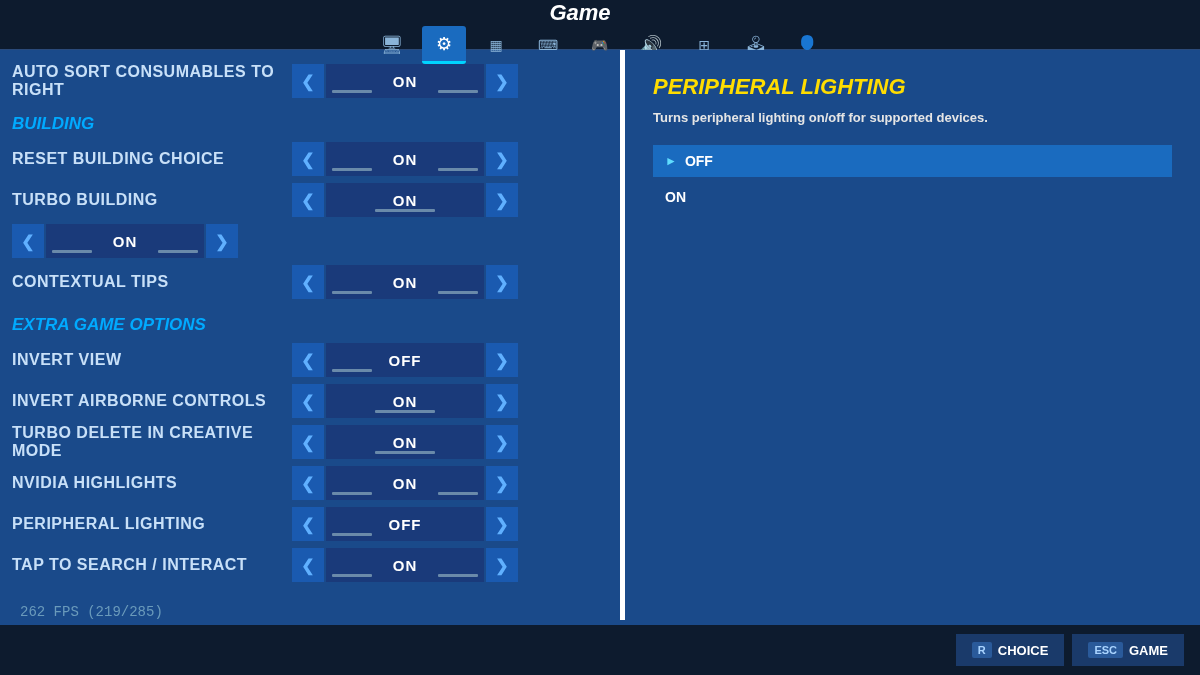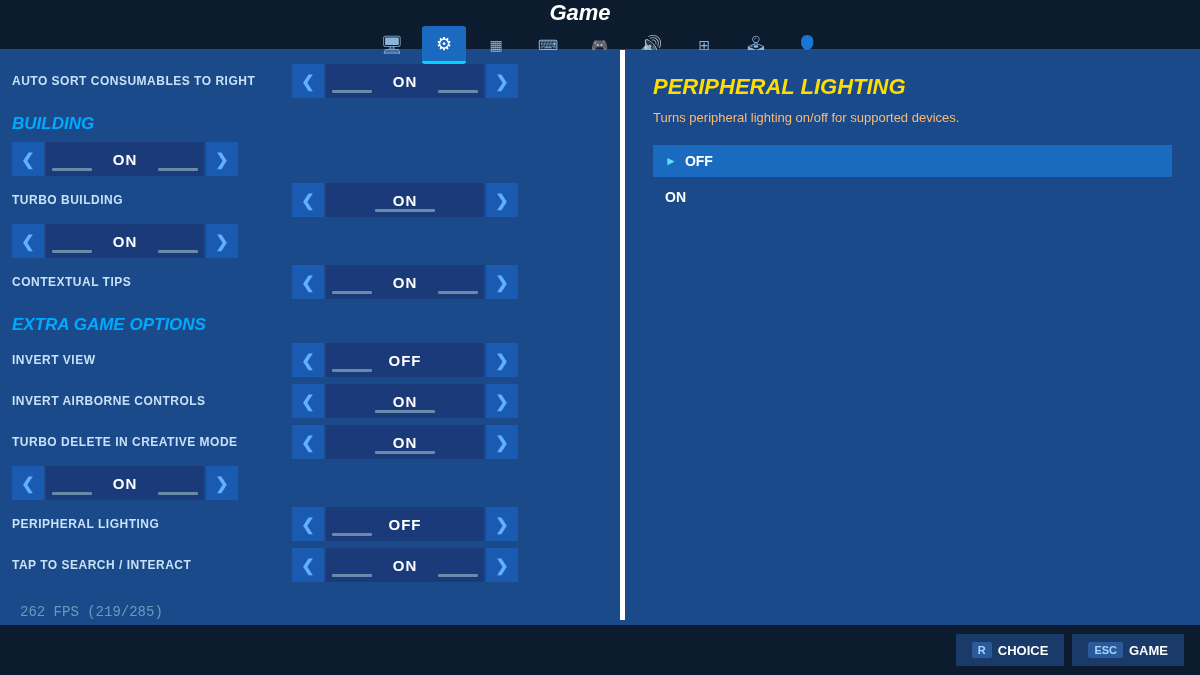--- a/index.html
+++ b/index.html
@@ -94,21 +94,21 @@
     }
 
     
     .setting-row {
       display: flex;
       align-items: center;
       margin-bottom: 3px;
       height: 38px;
     }
     .setting-label {
-      font-size: 12px;
+      font-size: 16px;
       font-weight: 700;
       color: #c8e0f8;
       text-transform: uppercase;
       flex: 0 0 280px;
       letter-spacing: 0.5px;
     }
     .setting-control {
       display: flex;
       align-items: center;
       gap: 2px;
@@ -162,23 +162,23 @@
     .detail-title {
       font-size: 22px;
       font-weight: 900;
       font-style: italic;
       color: #ffdd00;
       text-transform: uppercase;
       margin-bottom: 10px;
     }
     .detail-desc {
       font-size: 13px;
-      color: #fdba74;
+      color: #e5e5e5;
       margin-bottom: 20px;
-      font-weight: 400;
+      font-weight: 700;
       font-family: Arial, sans-serif;
     }
     .option-item {
       display: flex;
       align-items: center;
       padding: 8px 12px;
       margin-bottom: 4px;
       cursor: pointer;
       font-size: 14px;
       font-weight: 700;
@@ -282,20 +282,21 @@
             <div class="value-bar left"></div>
             <div class="value-bar right"></div>
           </div>
           <button class="arrow-btn">❯</button>
         </div>
       </div>
 
       <div class="section-header">BUILDING</div>
 
       <div class="setting-row">
+        <span class="setting-label">RESET BUILDING CHOICE</span>
         <div class="setting-control">
           <button class="arrow-btn">❮</button>
           <div class="value-box">
             <span class="value-text">ON</span>
             <div class="value-bar left"></div>
             <div class="value-bar right"></div>
           </div>
           <button class="arrow-btn">❯</button>
         </div>
       </div>
@@ -370,20 +371,21 @@
           <button class="arrow-btn">❮</button>
           <div class="value-box">
             <span class="value-text">ON</span>
             <div class="value-bar center"></div>
           </div>
           <button class="arrow-btn">❯</button>
         </div>
       </div>
 
       <div class="setting-row">
+        <span class="setting-label">NVIDIA HIGHLIGHTS</span>
         <div class="setting-control">
           <button class="arrow-btn">❮</button>
           <div class="value-box">
             <span class="value-text">ON</span>
             <div class="value-bar left"></div>
             <div class="value-bar right"></div>
           </div>
           <button class="arrow-btn">❯</button>
         </div>
       </div>

